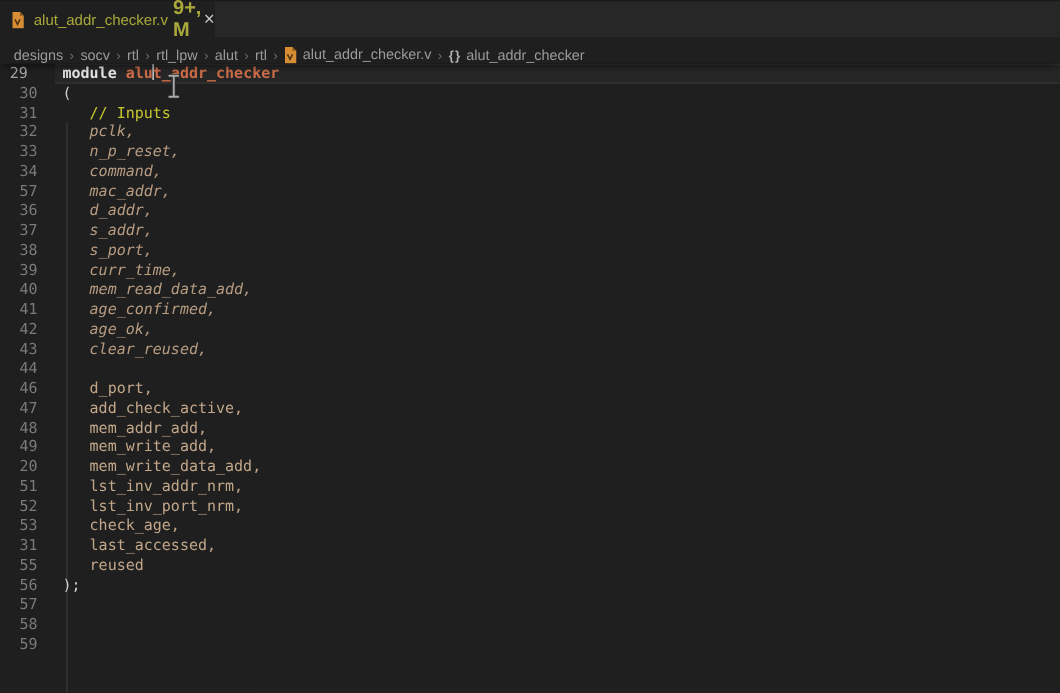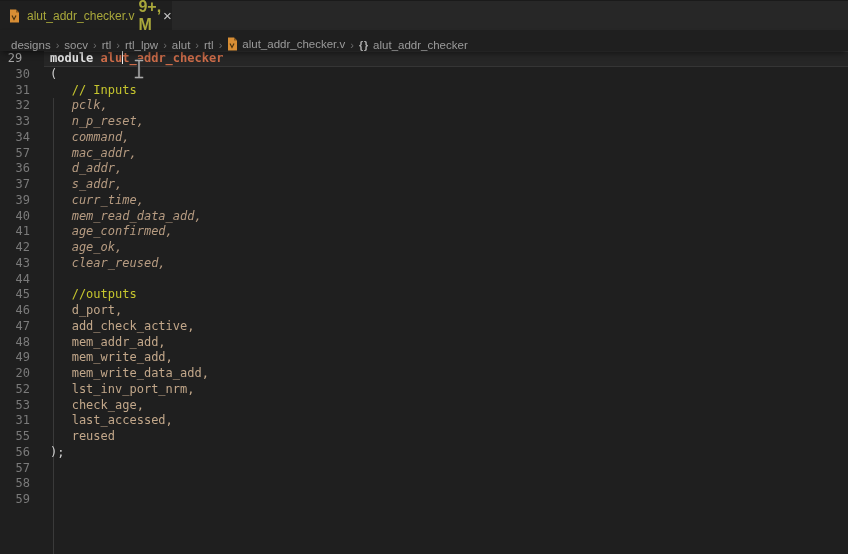--- a/index.html
+++ b/index.html
@@ -142,20 +142,24 @@
     </div>
     <div class="line">
       <span class="gutter">36</span>
       <span class="content"><span class="tk-inport">   d_addr,</span></span>
     </div>
     <div class="line">
       <span class="gutter">37</span>
       <span class="content"><span class="tk-inport">   s_addr,</span></span>
     </div>
     <div class="line">
+      <span class="gutter">38</span>
+      <span class="content"><span class="tk-inport">   s_port,</span></span>
+    </div>
+    <div class="line">
       <span class="gutter">39</span>
       <span class="content"><span class="tk-inport">   curr_time,</span></span>
     </div>
     <div class="line">
       <span class="gutter">40</span>
       <span class="content"><span class="tk-inport">   mem_read_data_add,</span></span>
     </div>
     <div class="line">
       <span class="gutter">41</span>
       <span class="content"><span class="tk-inport">   age_confirmed,</span></span>
@@ -166,42 +170,42 @@
     </div>
     <div class="line">
       <span class="gutter">43</span>
       <span class="content"><span class="tk-inport">   clear_reused,</span></span>
     </div>
     <div class="line">
       <span class="gutter">44</span>
       <span class="content"></span>
     </div>
     <div class="line">
-      <span class="gutter">45</span>
-      <span class="content"><span class="tk-comment">   //outputs</span></span>
-    </div>
-    <div class="line">
       <span class="gutter">46</span>
       <span class="content"><span class="tk-outport">   d_port,</span></span>
     </div>
     <div class="line">
       <span class="gutter">47</span>
       <span class="content"><span class="tk-outport">   add_check_active,</span></span>
     </div>
     <div class="line">
       <span class="gutter">48</span>
       <span class="content"><span class="tk-outport">   mem_addr_add,</span></span>
     </div>
     <div class="line">
       <span class="gutter">49</span>
       <span class="content"><span class="tk-outport">   mem_write_add,</span></span>
     </div>
     <div class="line">
       <span class="gutter">20</span>
       <span class="content"><span class="tk-outport">   mem_write_data_add,</span></span>
+    </div>
+    <div class="line">
+      <span class="gutter">51</span>
+      <span class="content"><span class="tk-outport">   lst_inv_addr_nrm,</span></span>
     </div>
     <div class="line">
       <span class="gutter">52</span>
       <span class="content"><span class="tk-outport">   lst_inv_port_nrm,</span></span>
     </div>
     <div class="line">
       <span class="gutter">53</span>
       <span class="content"><span class="tk-outport">   check_age,</span></span>
     </div>
     <div class="line">

